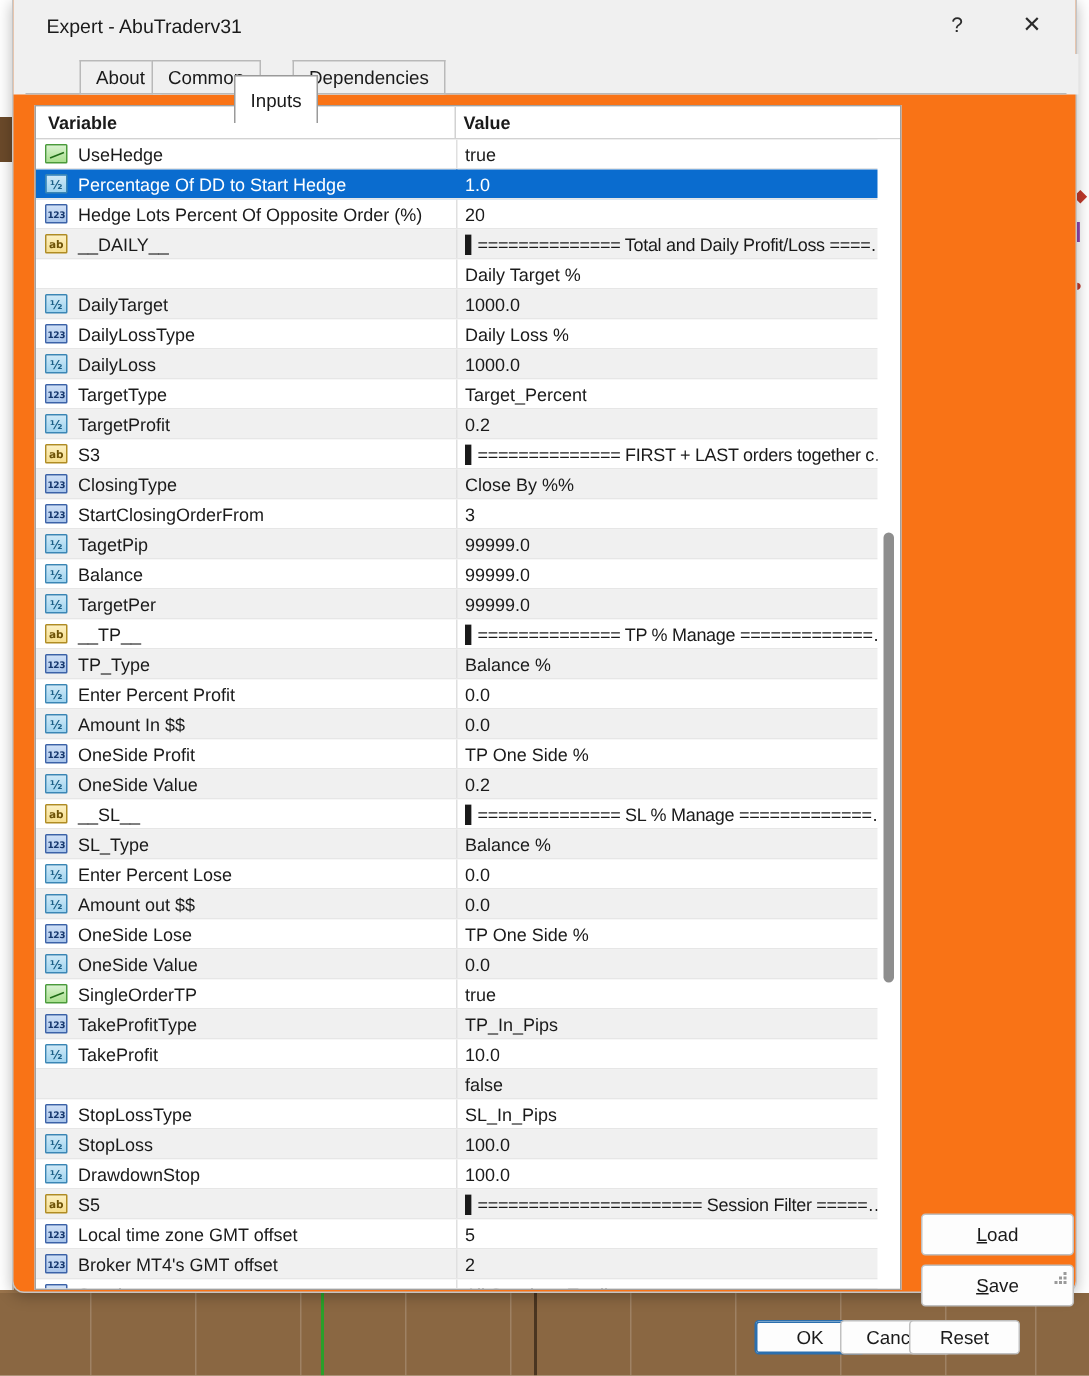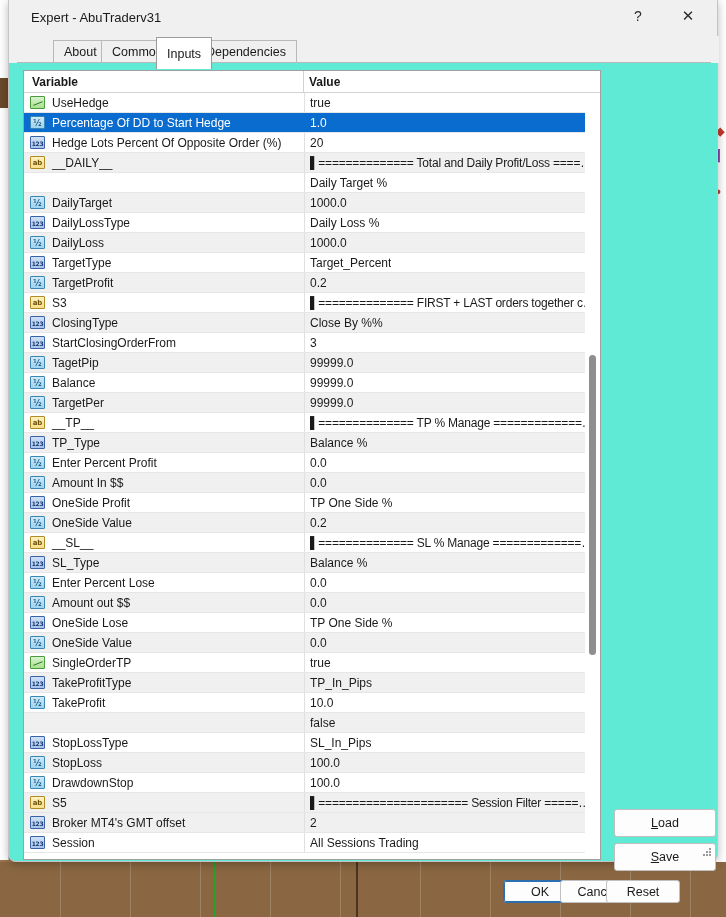--- a/index.html
+++ b/index.html
@@ -63,21 +63,21 @@
   .desktop-bottom .tick.green { background:#2aa02a; width:2px; }
   .desktop-bottom .tick.dark { background:#4a3520; width:2px; }
 
   
   .dialog {
     position: absolute;
     left: 8px;
     top: 0;
     width: 710px;
     height: 862px;
-    background: #5eead4;
+    background: #f97316;
     border: 1px solid #c4c4c4;
     border-top: none;
     border-bottom-left-radius: 8px;
     border-bottom-right-radius: 8px;
     box-shadow: 0 2px 10px rgba(0,0,0,0.28);
     box-sizing: border-box;
   }
   .titlebar {
     position: relative;
     height: 36px;
@@ -124,21 +124,21 @@
     color: #1a1a1a;
     background: #f0f0f0;
     border: 1px solid #b9b9b9;
     border-bottom: none;
     box-sizing: border-box;
     cursor: default;
     white-space: nowrap;
     margin-left: 36px;
   }
   .tab.active {
-    top: 1px;
+    top: 14px;
     height: 32px;
     background: #ffffff;
     border-color: #9a9a9a;
     z-index: 3;
   }
   .tabline {
     position: absolute;
     left: 8px; top: 62px;
     width: 694px;
     height: 1px;
@@ -716,20 +716,29 @@
         </div>
         <div class="row alt">
           <div class="var-cell">
             <span class="type-icon str">ab</span>
             <span class="var-label">S5</span>
           </div>
           <div class="val-cell">
             <span class="val-text sep">▌====================== Session Filter ========...</span>
           </div>
         </div>
+        <div class="row">
+          <div class="var-cell">
+            <span class="type-icon int">123</span>
+            <span class="var-label">Local time zone GMT offset</span>
+          </div>
+          <div class="val-cell">
+            <span class="val-text">5</span>
+          </div>
+        </div>
         <div class="row alt">
           <div class="var-cell">
             <span class="type-icon int">123</span>
             <span class="var-label">Broker MT4's GMT offset</span>
           </div>
           <div class="val-cell">
             <span class="val-text">2</span>
           </div>
         </div>
         <div class="row">

